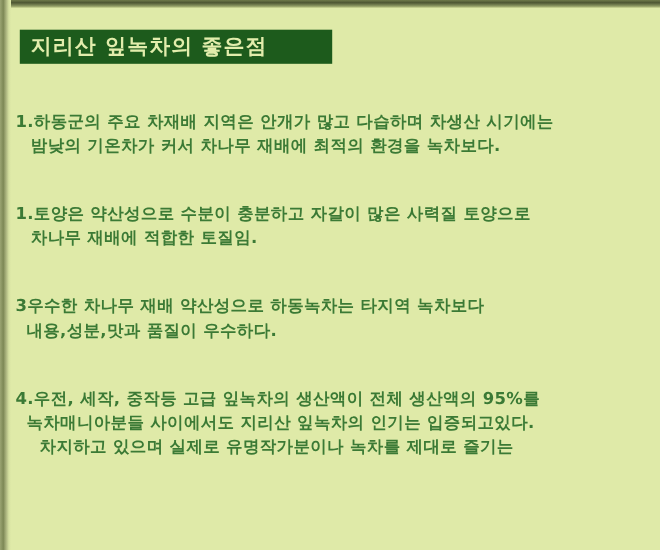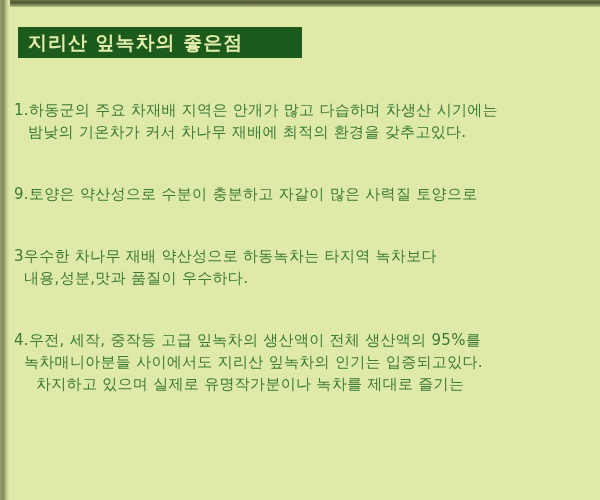--- a/index.html
+++ b/index.html
@@ -81,21 +81,21 @@
   }
   .item {
     margin-bottom: 40px;
   }
   .item:last-child {
     margin-bottom: 12px;
   }
   .line {
     color: #3b7a35;
     font-size: 15px;
-    font-weight: normal;
+    font-weight: bold;
     line-height: 22px;
     letter-spacing: 0.3px;
     white-space: nowrap;
   }
   .line.indent-1 { padding-left: 14px; }
   .line.indent-2 { padding-left: 22px; }
   .line.indent-3 { padding-left: 10px; }
 </style>
 </head>
 <body>
@@ -106,25 +106,26 @@
   <div id="left-border"></div>
 
   <div id="title-banner">
     <span id="title-text">지리산 잎녹차의 좋은점</span>
   </div>
 
   <div id="content">
 
     <div class="item">
       <div class="line">1.하동군의 주요 차재배 지역은 안개가 많고 다습하며 차생산 시기에는</div>
-      <div class="line indent-1">밤낮의 기온차가 커서 차나무 재배에 최적의 환경을 갖추고있다.</div>
+      <div class="line indent-1">밤낮의 기온차가 커서 차나무 재배에 최적의 환경을 녹차보다.</div>
     </div>
 
     <div class="item">
-      <div class="line">9.토양은 약산성으로 수분이 충분하고 자갈이 많은 사력질 토양으로</div>
+      <div class="line">1.토양은 약산성으로 수분이 충분하고 자갈이 많은 사력질 토양으로</div>
+      <div class="line indent-1">차나무 재배에 적합한 토질임.</div>
     </div>
 
     <div class="item">
       <div class="line">3우수한 차나무 재배 약산성으로 하동녹차는 타지역 녹차보다</div>
       <div class="line indent-3">내용,성분,맛과 품질이 우수하다.</div>
     </div>
 
     <div class="item">
       <div class="line">4.우전, 세작, 중작등 고급 잎녹차의 생산액이 전체 생산액의 95%를</div>
       <div class="line indent-3">녹차매니아분들 사이에서도 지리산 잎녹차의 인기는 입증되고있다.</div>

